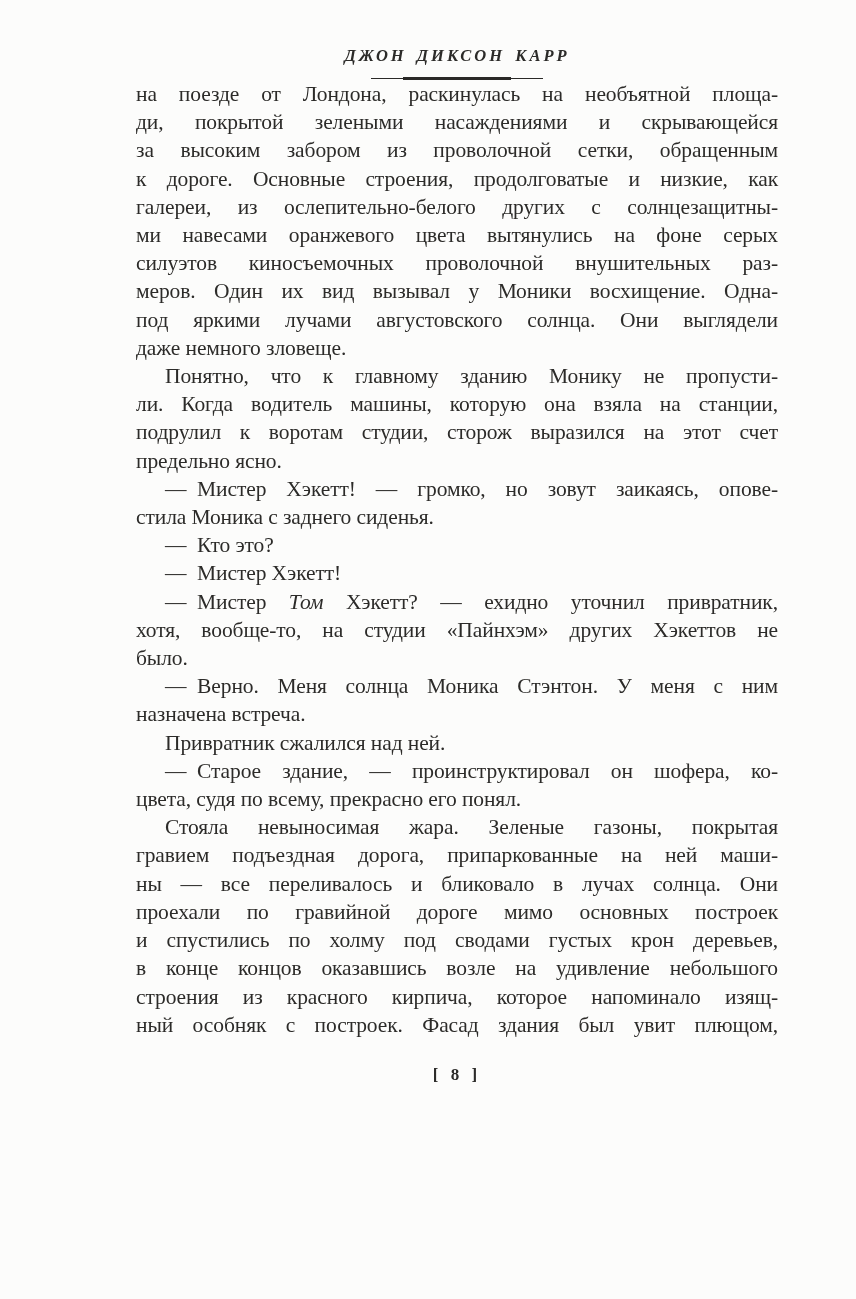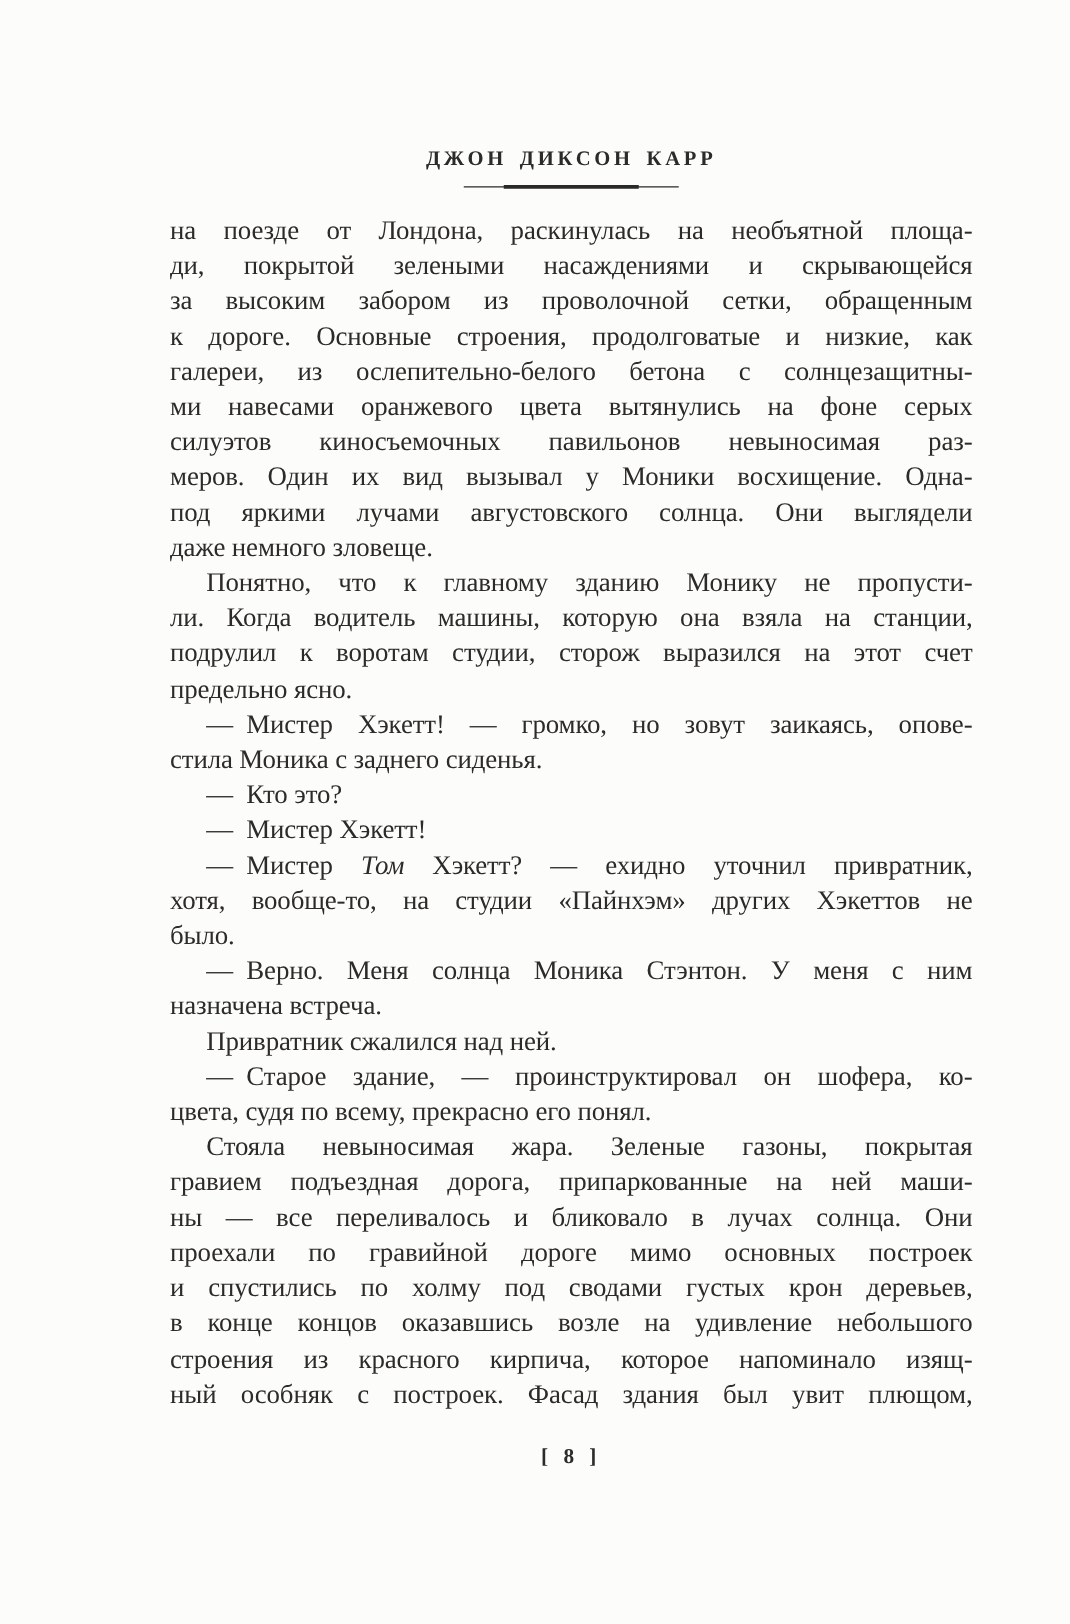--- a/index.html
+++ b/index.html
@@ -13,44 +13,44 @@
     background:var(--page-bg);
     color:var(--ink);
     font-family:"Liberation Serif","DejaVu Serif",serif;
     overflow:hidden;
   }
   .text-block{
     width:642px;
     margin-left:136px;
   }
   .running-header{
-    margin-top:119px;
+    margin-top:48px;
     text-align:center;
     font-weight:bold;
     font-size:16.5px;
     line-height:16px;
     letter-spacing:3px;
     word-spacing:3px;
     white-space:nowrap;
+    font-style:italic;
   }
   .rule{
     position:relative;
     width:172px;height:3px;
     margin:13px auto 0 auto;
   }
   .rule .thin{
     position:absolute;left:0;right:0;top:1px;height:1px;
     background:var(--rule);
   }
   .rule .thick{
     position:absolute;left:32px;width:108px;top:0;height:3px;
     background:var(--rule);
   }
   .body-text{
-    margin-top:19px;
     font-size:21.5px;
     line-height:28.2px;
     letter-spacing:-0.1px;
   }
   .line{text-align:left;}
   .line.j{
     text-align:justify;
     -moz-text-align-last:justify;
     text-align-last:justify;
   }
@@ -72,23 +72,23 @@
   <div class="running-header">ДЖОН ДИКСОН КАРР</div>
   <div class="rule">
     <div class="thin"></div>
     <div class="thick"></div>
   </div>
   <div class="body-text">
       <div class="line j"><span>на поезде от Лондона, раскинулась на необъятной площа-</span></div>
       <div class="line j"><span>ди, покрытой зелеными насаждениями и скрывающейся</span></div>
       <div class="line j"><span>за высоким забором из проволочной сетки, обращенным</span></div>
       <div class="line j"><span>к дороге. Основные строения, продолговатые и низкие, как</span></div>
-      <div class="line j"><span>галереи, из ослепительно-белого бетона с солнцезащитны-</span></div>
+      <div class="line j"><span>галереи, из ослепительно-белого других с солнцезащитны-</span></div>
       <div class="line j"><span>ми навесами оранжевого цвета вытянулись на фоне серых</span></div>
-      <div class="line j"><span>силуэтов киносъемочных павильонов невыносимая раз-</span></div>
+      <div class="line j"><span>силуэтов киносъемочных проволочной внушительных раз-</span></div>
       <div class="line j"><span>меров. Один их вид вызывал у Моники восхищение. Одна-</span></div>
       <div class="line j"><span>под яркими лучами августовского солнца. Они выглядели</span></div>
       <div class="line"><span>даже немного зловеще.</span></div>
       <div class="line j indent"><span>Понятно, что к главному зданию Монику не пропусти-</span></div>
       <div class="line j"><span>ли. Когда водитель машины, которую она взяла на станции,</span></div>
       <div class="line j"><span>подрулил к воротам студии, сторож выразился на этот счет</span></div>
       <div class="line"><span>предельно ясно.</span></div>
       <div class="line j indent"><span>— Мистер Хэкетт! — громко, но зовут заикаясь, опове-</span></div>
       <div class="line"><span>стила Моника с заднего сиденья.</span></div>
       <div class="line indent"><span>— Кто это?</span></div>

